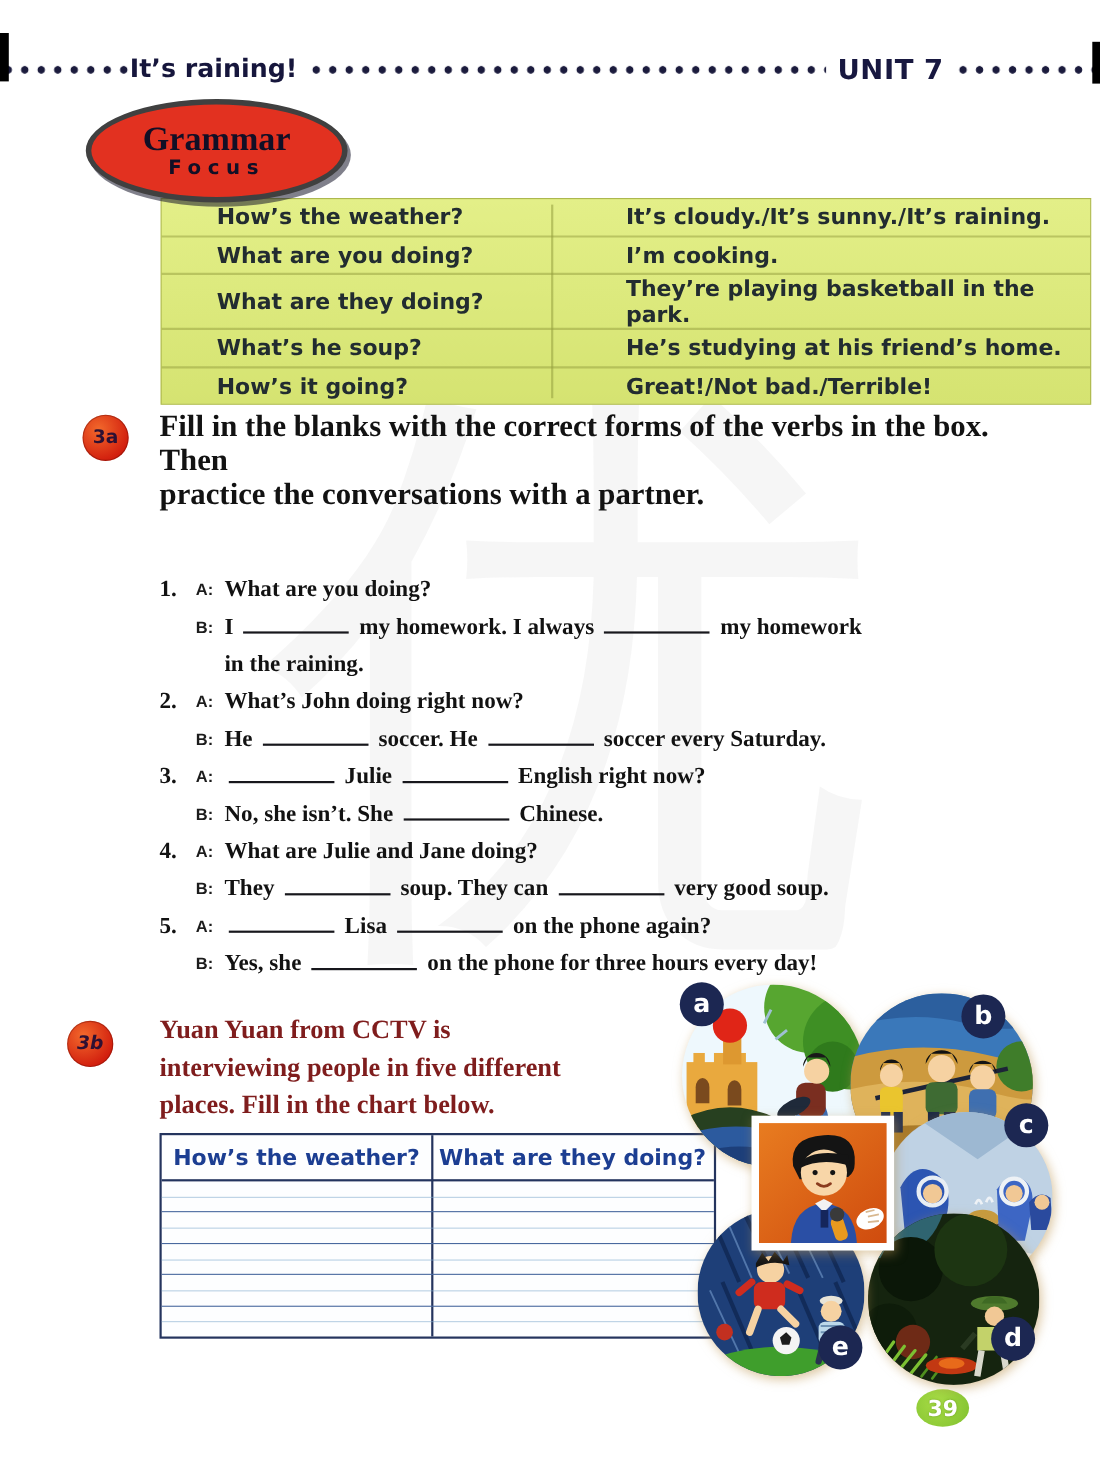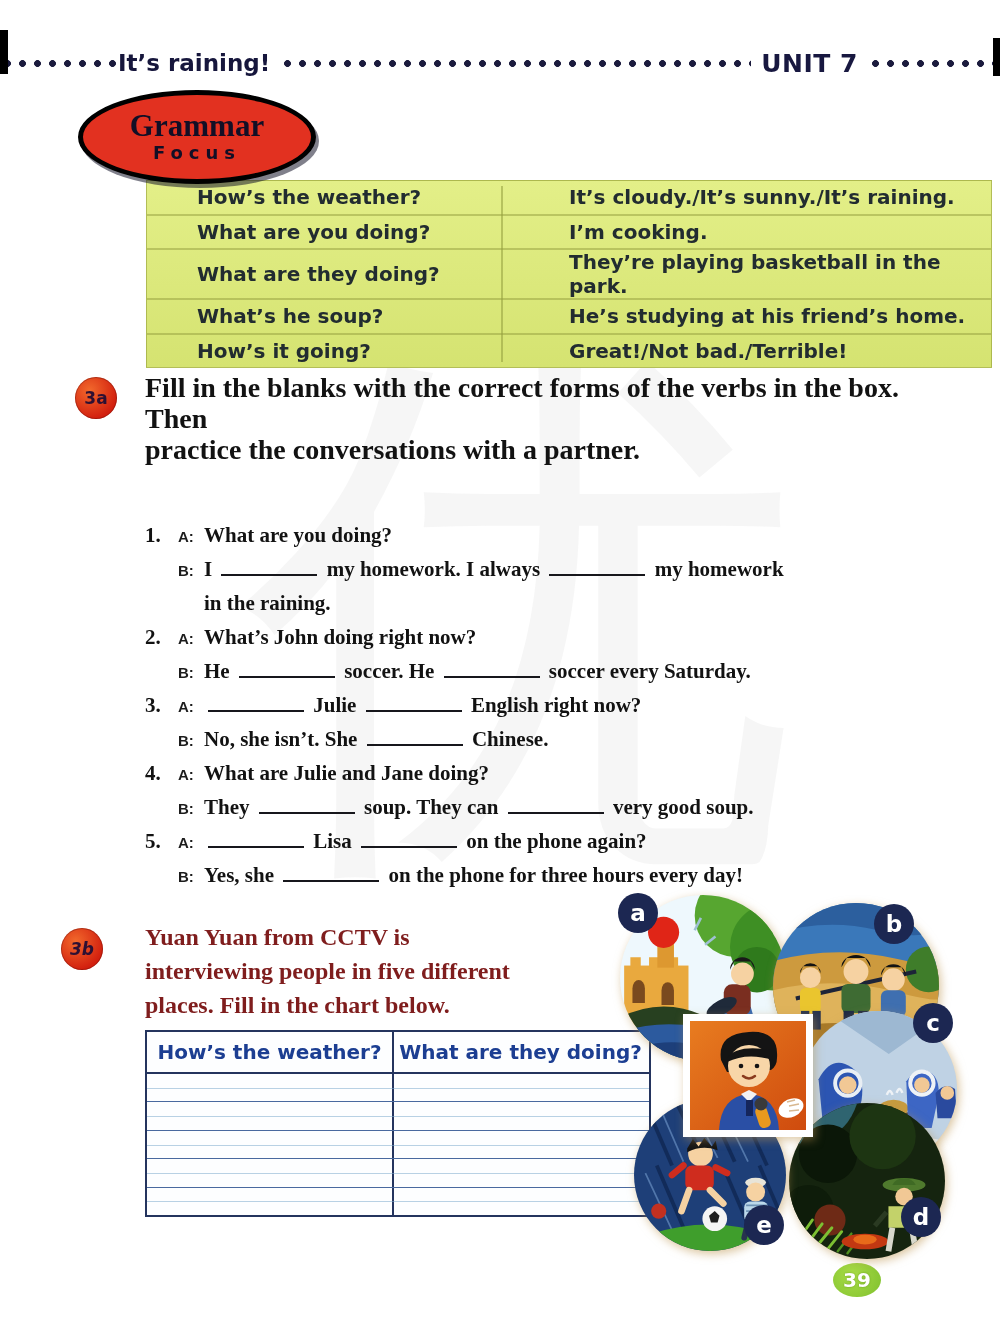--- a/index.html
+++ b/index.html
@@ -15,21 +15,21 @@
   .dseg{height:9px;background-image:radial-gradient(circle,#1b1b3d 3.1px,rgba(0,0,0,0) 3.7px);
         background-size:15px 9px;background-repeat:repeat-x;background-position:left center;}
   .d-left{width:118px;}
   .d-mid{flex:1;margin:0 10px;}
   .d-right{width:132px;margin-left:10px;}
   .lesson-title{font-family:"DejaVu Sans",sans-serif;font-weight:600;font-size:23px;color:#16163c;white-space:nowrap;}
   .unit-label{font-family:"DejaVu Sans",sans-serif;font-weight:800;font-size:25px;color:#181840;letter-spacing:0.5px;white-space:nowrap;}
 
   
   .gf{position:absolute;left:78px;top:90px;width:228px;height:84px;background:#e23120;
-      border:5px solid #000000;border-radius:50%;display:flex;flex-direction:column;
+      border:5px solid #404040;border-radius:50%;display:flex;flex-direction:column;
       align-items:center;justify-content:center;z-index:2;box-shadow:3px 4px 0 rgba(23,23,43,.55);}
   .gf-l1{font-family:"Liberation Serif",serif;font-weight:700;font-size:31px;color:#120f26;line-height:30px;}
   .gf-l2{font-family:"DejaVu Sans",sans-serif;font-weight:800;font-size:18px;color:#120f26;letter-spacing:6px;margin-top:1px;}
 
   
   .gtable{position:absolute;left:146px;top:180px;width:844px;height:186px;z-index:1;
           background:linear-gradient(#e3ef88,#d5e371);border:1px solid rgba(140,150,50,.55);
           display:flex;flex-direction:column;}
   .grow{flex:1;display:flex;align-items:center;border-bottom:2px solid rgba(148,158,62,.5);}
   .grow:last-child{border-bottom:none;}

